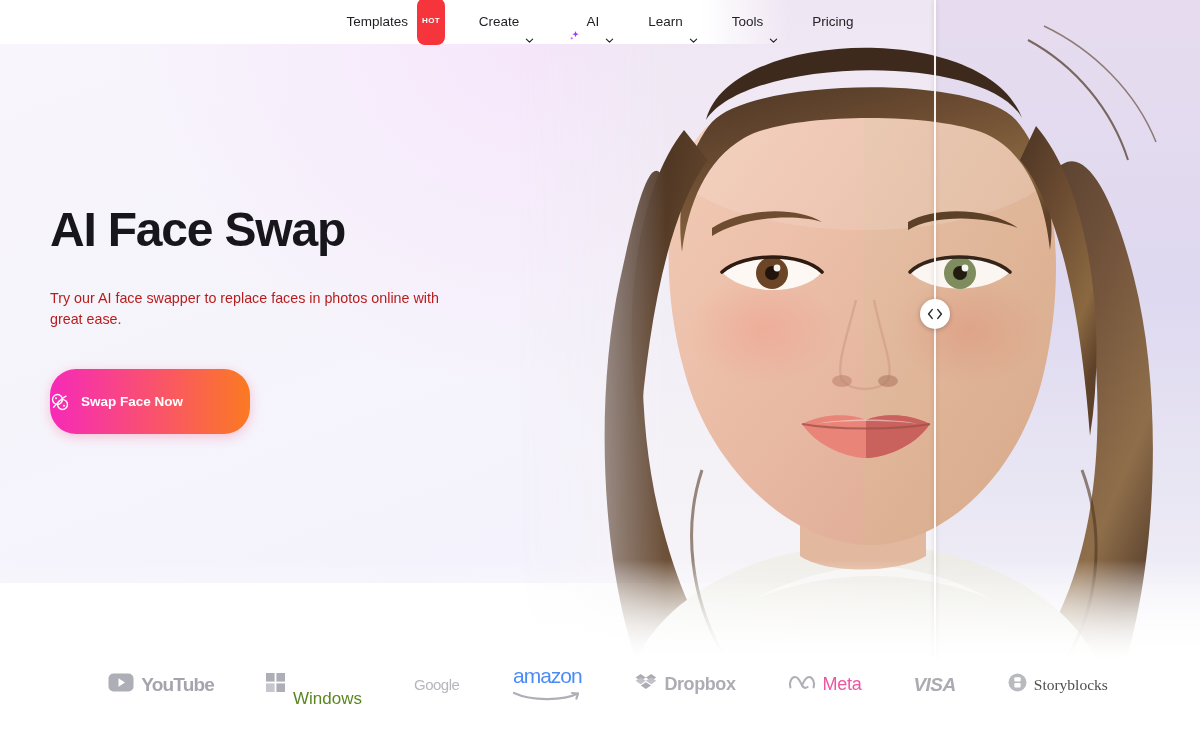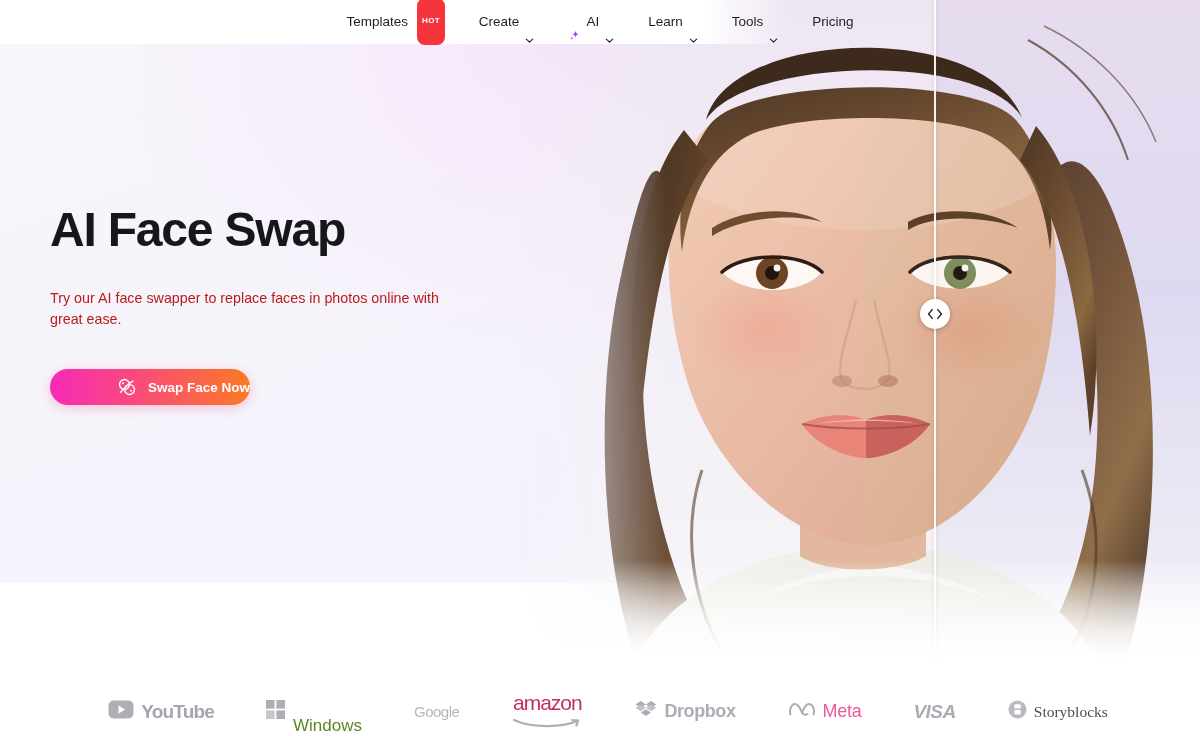--- a/index.html
+++ b/index.html
@@ -139,46 +139,46 @@
   .hero-sub {
     margin-top: 32px;
     font-size: 14.3px;
     line-height: 1.5;
     color: #b91c1c;
     max-width: 400px;
   }
   .cta {
     position: absolute;
     left: 50px; top: 369px;
-    width: 200px; height: 36px;
+    width: 200px; height: 65px;
     border: none;
     border-radius: 26px;
     background: linear-gradient(90deg, #f62ab8 0%, #f8418e 30%, #fa5a5e 62%, #fb7a22 100%);
     color: #ffffff;
     font-size: 13.5px;
     font-weight: bold;
     font-family: "Liberation Sans", sans-serif;
     display: flex;
     align-items: center;
-    justify-content: flex-end;
+    justify-content: flex-start;
     gap: 11px;
     cursor: pointer;
     box-shadow: 0 3px 12px rgba(248,70,120,0.28);
     z-index: 12;
   }
   .cta svg { display:block; }
 
   
   .logo-bar {
     position: absolute;
     left: 0; top: 660px;
     width: 1200px; height: 76px;
     background: #ffffff;
     display: flex;
-    align-items: flex-end;
+    align-items: flex-start;
     z-index: 15;
   }
   .logo-row {
     width: 1200px;
     display: flex;
     align-items: center;
     justify-content: center;
     gap: 52px;
     padding-left: 16px;
   }
@@ -186,21 +186,21 @@
     display: flex;
     align-items: center;
     gap: 7px;
     color: #a8a8b0;
     opacity: .92;
   }
 
   .yt-txt   { font-weight: bold; font-size: 19px; letter-spacing: -.8px; color:#9d9da6; }
   .win-txt  { font-size: 17px; color:#4d7c0f;margin-top:29px; }
   .goo-txt  { font-size: 15px; color:#b0b0b8; letter-spacing:-.5px; }
-  .amz-txt  { font-size: 21px; color:#be185d; letter-spacing:-1px; font-weight: 500;}
+  .amz-txt  { font-size: 21px; color:#3b82f6; letter-spacing:-1px; font-weight: 500;}
   .drop-txt { font-size: 18px; font-weight:bold; color:#a6a6ae; letter-spacing:-.4px; }
   .meta-txt { font-size: 18px; color:#ec4899; letter-spacing:-.3px; }
   .visa-txt { font-size: 19px; font-weight: bold; font-style: italic; color:#a4a4ac; letter-spacing:-.5px; }
   .story-txt{ font-size: 15.5px; color:#404040; font-family:"Liberation Serif", serif; }
 
   .amazon-logo { flex-direction: column; gap:0; align-items: center; }
 
   
   .bottom-wash {
     position:absolute; left:0; top:560px; width:1200px; height:110px;

